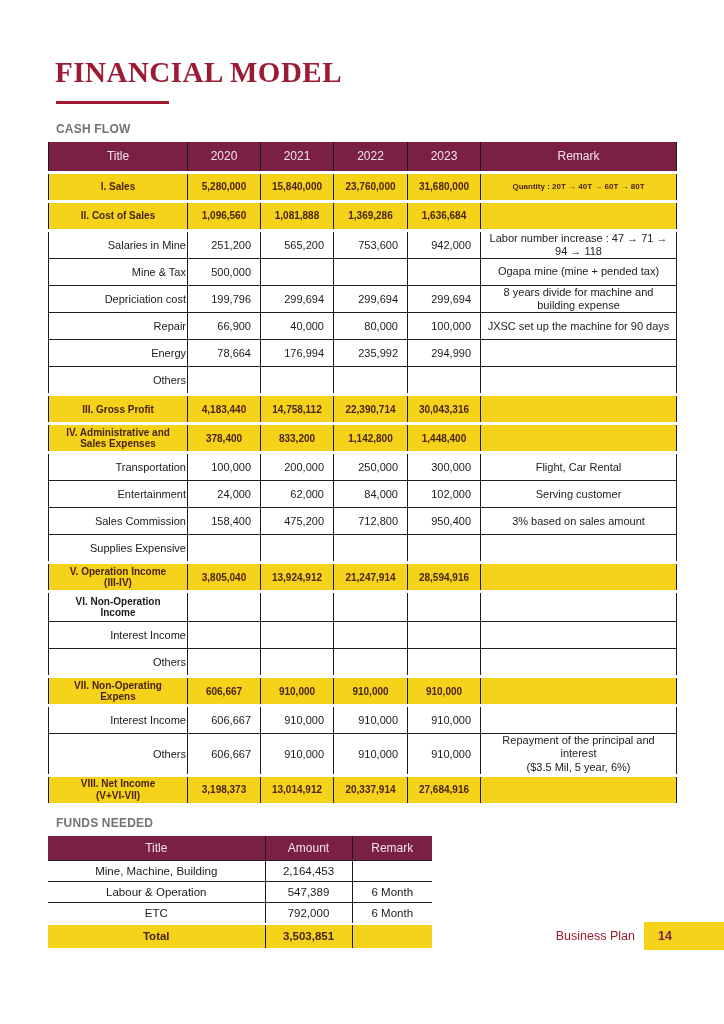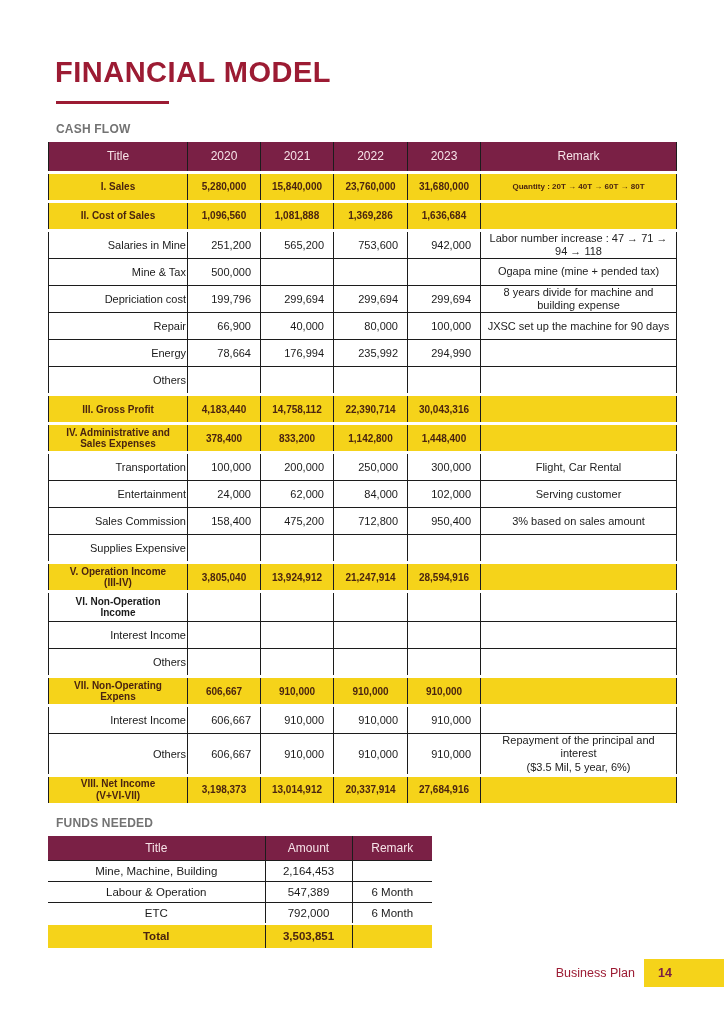--- a/index.html
+++ b/index.html
@@ -3,20 +3,21 @@
 <meta charset="utf-8">
 <style>
   html,body{margin:0;padding:0;}
   body{
     width:724px;height:1024px;background:#ffffff;position:relative;overflow:hidden;
     font-family:"Liberation Sans",sans-serif;color:#1a1a1a;
   }
   .page-title{
     margin:56px 0 0 55px;font-size:29px;font-weight:600;letter-spacing:.5px;
     color:#9c1b33;
+    font-family:Liberation Serif, serif;
   }
   .title-rule{width:113px;height:2.5px;background:#9c1b33;margin:12px 0 0 56px;}
   .section-label{margin:18px 0 6px 56px;font-size:12px;font-weight:bold;color:#737373;letter-spacing:.2px;}
 
   
   table.grid{border-collapse:collapse;margin-left:48px;table-layout:fixed;}
   table.grid td,table.grid th{
     border-left:1px solid #1c1c1c;border-right:1px solid #1c1c1c;
     overflow:hidden;white-space:pre-line;
   }
@@ -45,21 +46,21 @@
     background:#7a2045;color:#f6e3e8;font-weight:normal;font-size:12px;height:22px;text-align:center;
   }
   table.funds tr.white td{border-top:1px solid #1c1c1c;border-bottom:1px solid #1c1c1c;
     height:18px;font-size:11.5px;text-align:center;}
   table.funds tr.yellow td{
     background:#f5d31a;border-top:2px solid #ffffff;height:21px;
     font-size:11.5px;font-weight:bold;color:#4a2410;text-align:center;
   }
 
   
-  .footer{position:absolute;top:959px;left:0;width:724px;display:flex;justify-content:flex-end;align-items:center;}
+  .footer{position:absolute;top:922px;left:0;width:724px;display:flex;justify-content:flex-end;align-items:center;}
   .footer-label{font-size:12.5px;color:#9c1b33;margin-right:9px;}
   .page-badge{width:80px;height:28px;background:#f5d31a;color:#7a2045;font-weight:bold;
     font-size:12.5px;line-height:28px;padding-left:14px;box-sizing:border-box;}
 </style>
 </head>
 <body>
 
 <h1 class="page-title">FINANCIAL MODEL</h1>
 <div class="title-rule"></div>
 

